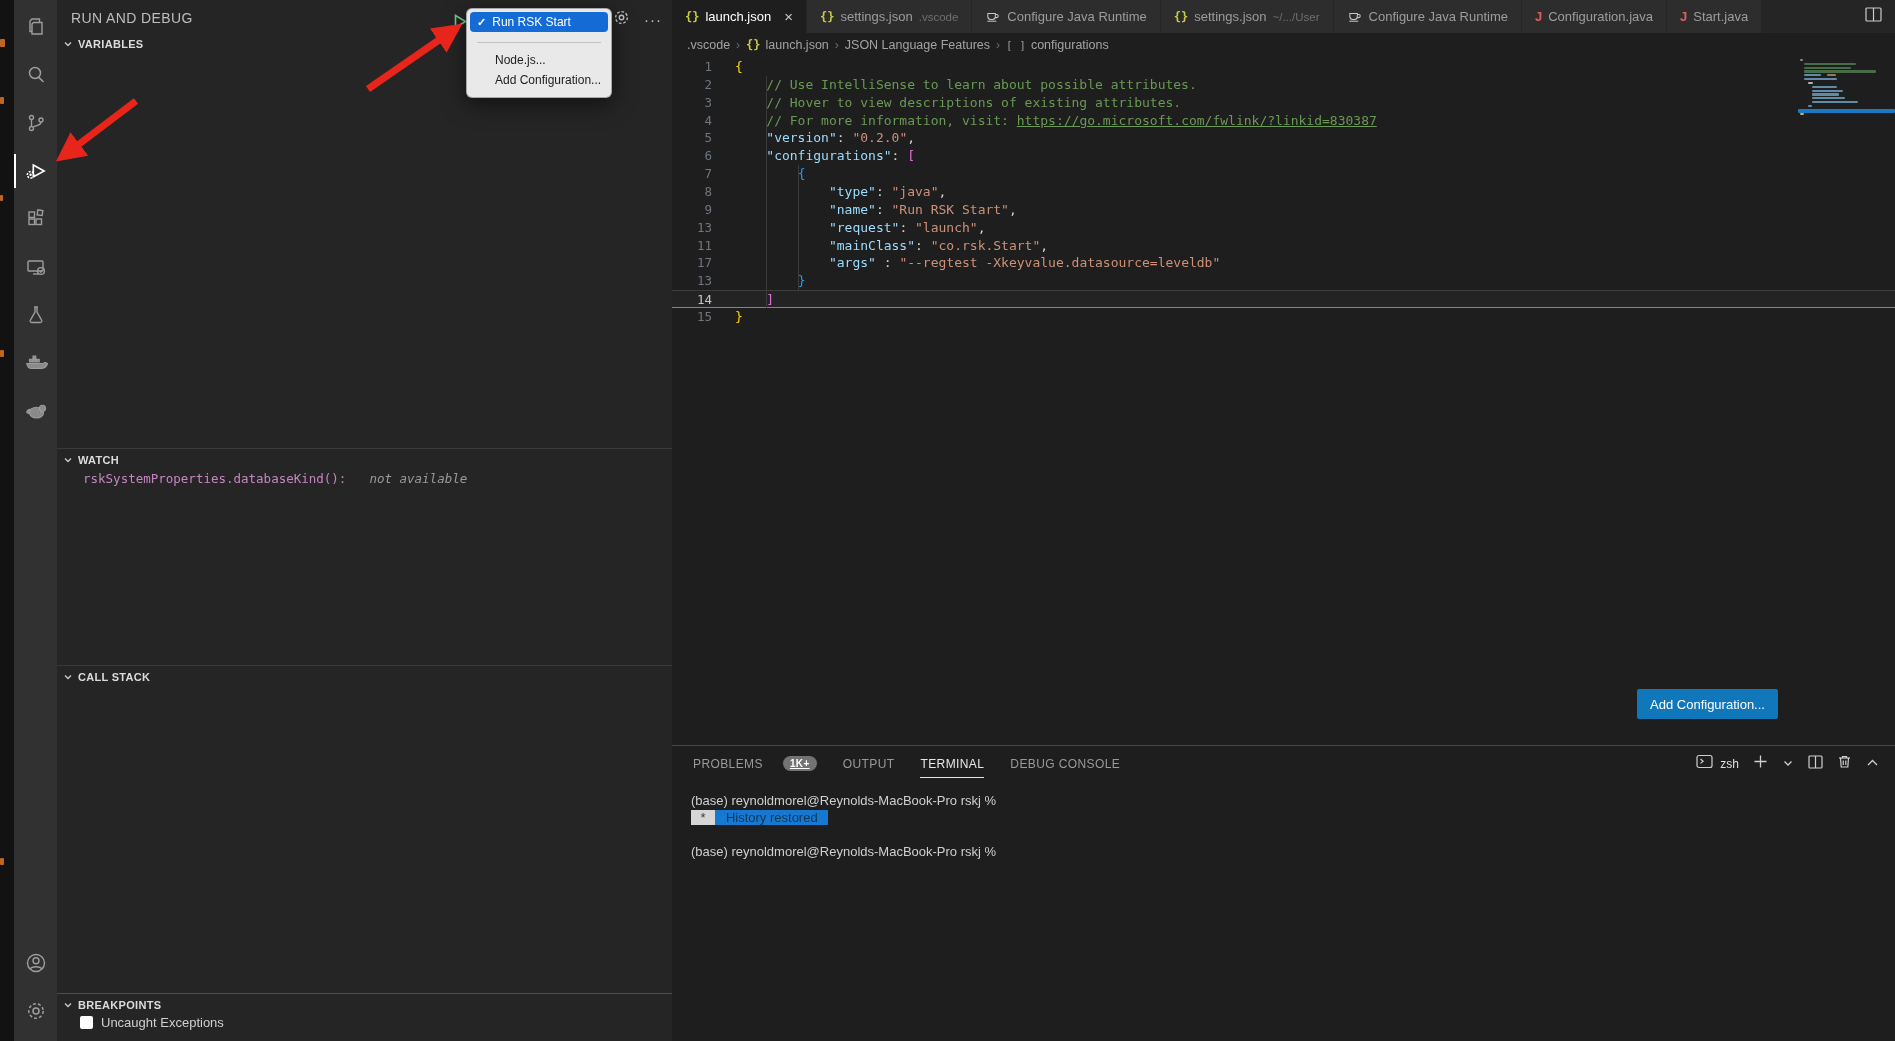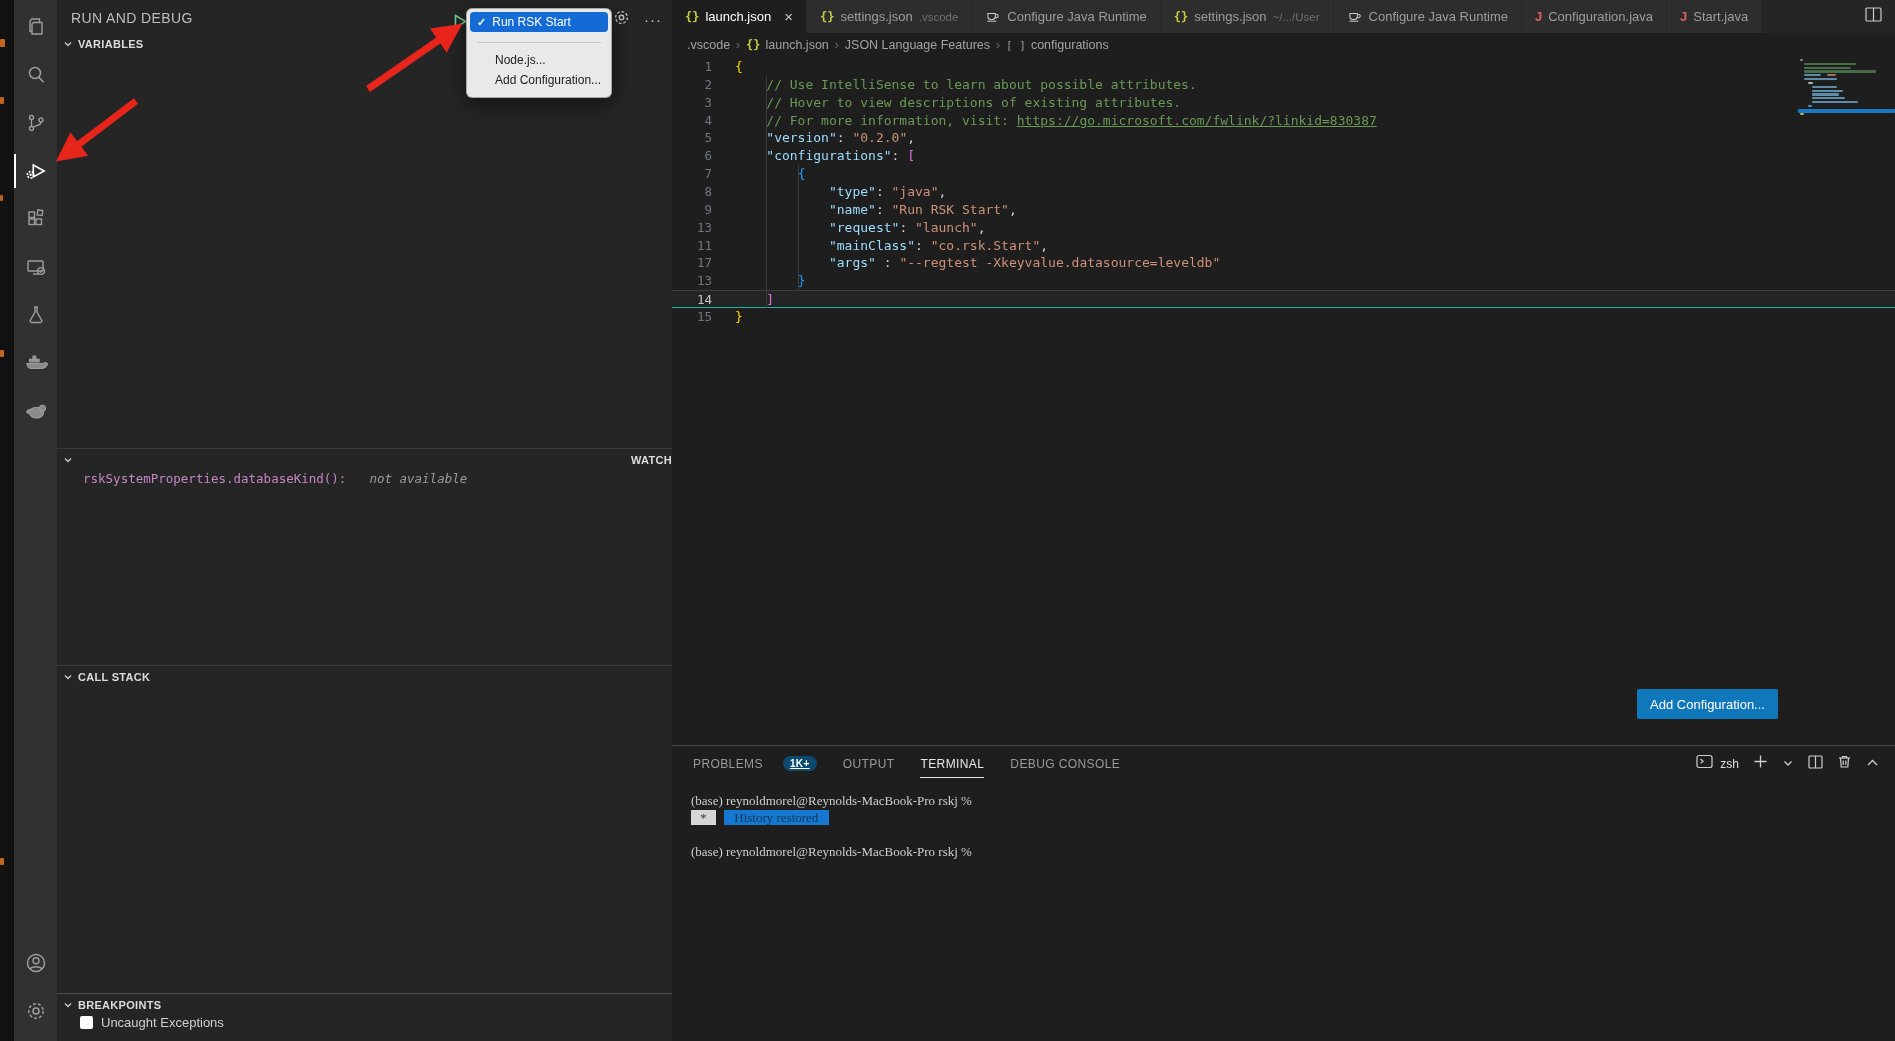--- a/index.html
+++ b/index.html
@@ -84,27 +84,27 @@
     background:#1177bb; color:#ffffff; font-size:13px; display:flex; align-items:center; justify-content:center;
     border-radius:2px; cursor:pointer; font-family:"Liberation Sans", sans-serif; }
 
   
   .panel { height:296px; flex:none; background:#1e1e1e; border-top:1px solid #474747; position:relative; }
   .panel-tabs { display:flex; align-items:stretch; gap:26px; padding-left:21px; height:35px; }
   .panel-tab { display:flex; align-items:center; gap:20px; font-size:12px; letter-spacing:.4px; color:#9a9a9a; cursor:pointer; }
   .panel-tab .pt-label { padding:8px 0 6px 0; border-bottom:1px solid transparent; }
   .panel-tab.active { color:#e7e7e7; }
   .panel-tab.active .pt-label { border-bottom-color:#e7e7e7; }
-  .badge { background:#0c4a6e; color:#ffffff; font-size:10px; font-weight:bold; border-radius:10px; padding:2px 7px;text-decoration:underline; }
+  .badge { background:#737373; color:#ffffff; font-size:10px; font-weight:bold; border-radius:10px; padding:2px 7px;text-decoration:underline; }
   .panel-actions { position:absolute; right:16px; top:8px; display:flex; gap:14px; align-items:center; color:#cfcfcf; }
   .shell-label { font-size:12px; color:#e0e0e0; margin-left:-7px; }
-  .terminal { padding:11px 0 0 19px; font-family:Liberation Serif, serif; font-size:13px; color:#cfcfcf; }
+  .terminal { padding:11px 0 0 19px; font-family:Liberation Sans, sans-serif; font-size:13px; color:#cfcfcf; }
   .term-line { height:17px; line-height:17px; white-space:pre; }
   .hist-star { background:#d6d6d6; color:#3a3a3a; padding:0 6px; }
-  .hist-msg { background:#1778d2; color:#0c3854; padding:0 7px;margin-left:8px; }
+  .hist-msg { background:#1778d2; color:#0c3854; padding:0 7px; }
 </style>
 </head>
 <body>
 
 <div class="left-strip">
   <div class="sliver" style="top:39px;height:8px;width:5px;"></div>
   <div class="sliver" style="top:97px;height:7px;width:4px;"></div>
   <div class="sliver" style="top:195px;height:6px;width:3px;"></div>
   <div class="sliver" style="top:350px;height:7px;width:4px;"></div>
   <div class="sliver" style="top:858px;height:7px;width:4px;"></div>
@@ -207,21 +207,21 @@
     <span style="color:#c5c5c5;font-size:15px;letter-spacing:1px;line-height:10px;">···</span>
   </div>
 
   <div class="section-header" id="sec-variables" style="top:33px;">
     <svg width="10" height="10" viewBox="0 0 10 10" fill="none" stroke="#cccccc" stroke-width="1.3">
         <path d="M2 3.5l3 3 3-3"></path>
       </svg>
     <span>VARIABLES</span>
   </div>
 
-  <div class="section-header section-line" id="sec-watch" style="top:448px;justify-content:space-between;">
+  <div class="section-header section-line" id="sec-watch" style="top:448px;">
     <svg width="10" height="10" viewBox="0 0 10 10" fill="none" stroke="#cccccc" stroke-width="1.3">
         <path d="M2 3.5l3 3 3-3"></path>
       </svg>
     <span>WATCH</span>
   </div>
   <div class="watch-item">
     <span class="watch-expr">rskSystemProperties.databaseKind():</span><span class="watch-val">not available</span>
   </div>
 
   <div class="section-header section-line" id="sec-callstack" style="top:665px;">

